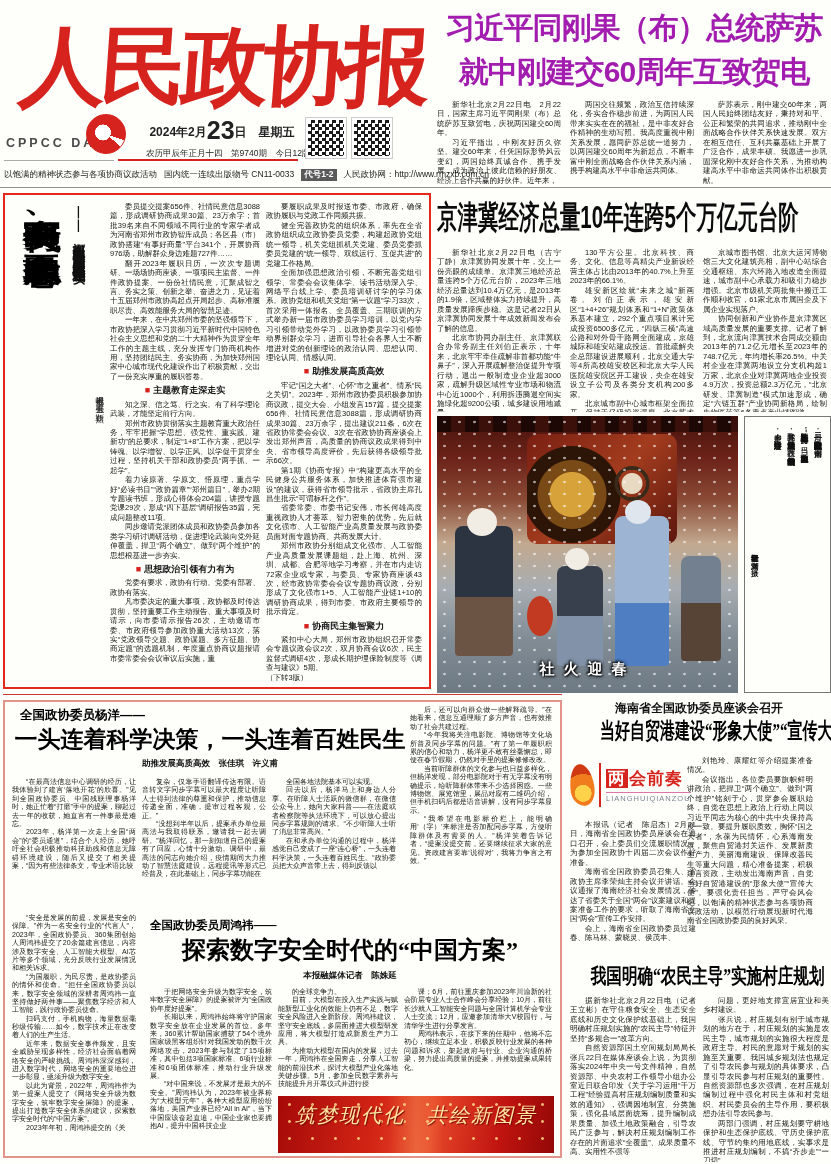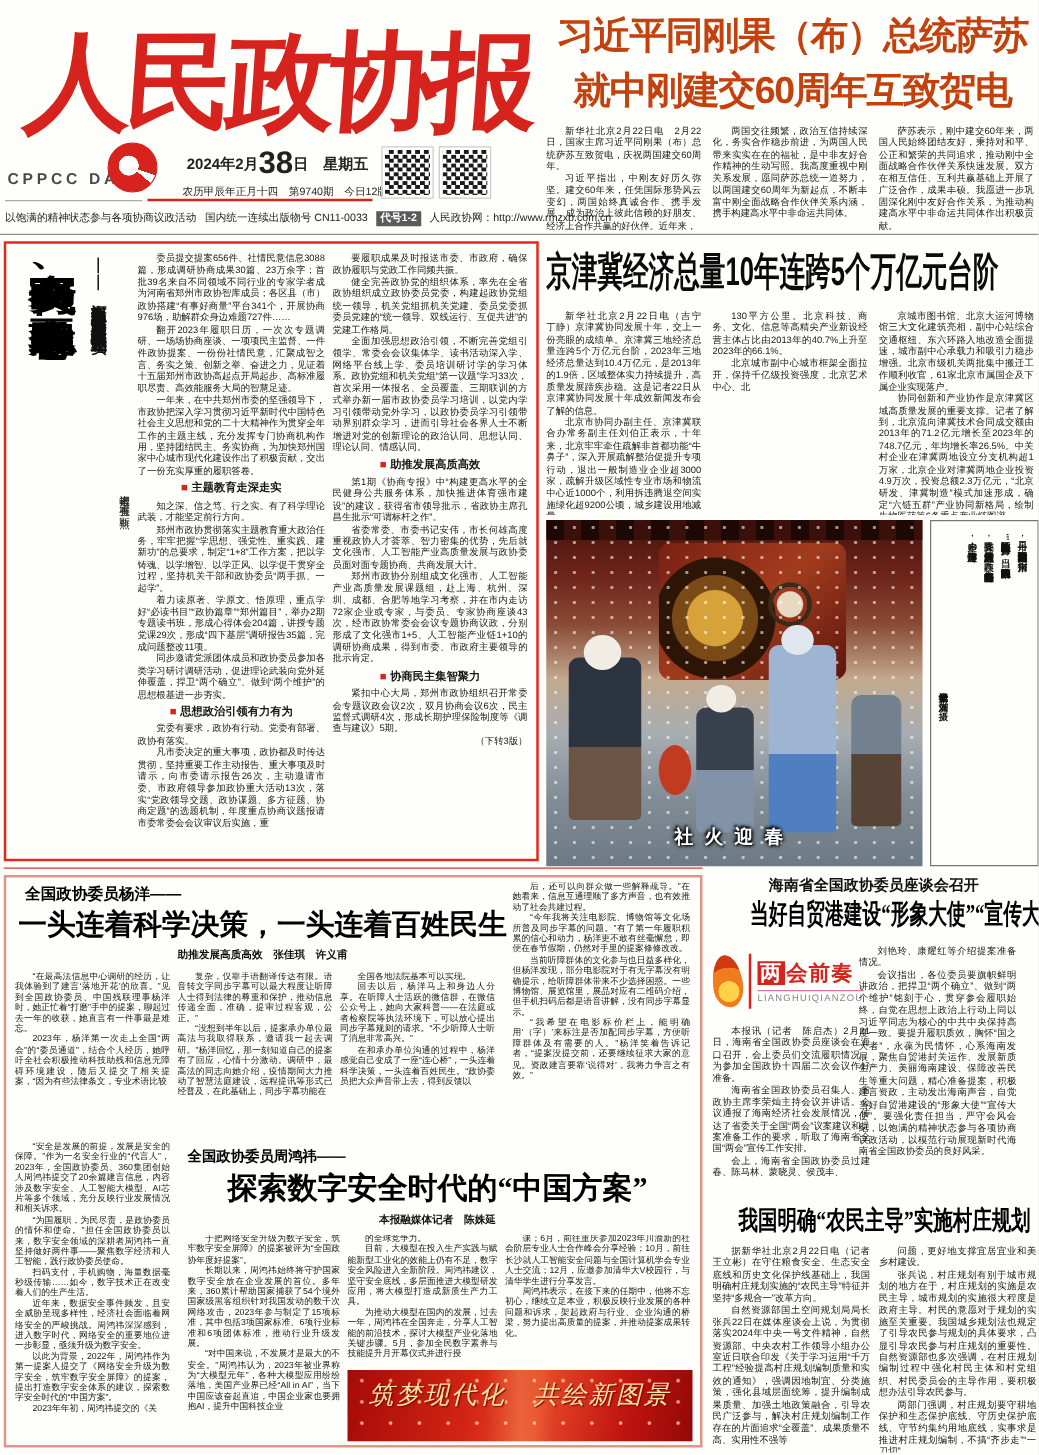--- a/index.html
+++ b/index.html
@@ -22,25 +22,25 @@
   #date-rule-red{left:118px;top:159px;width:180px;height:2px;background:#d7231d;}
   #date-rule-gray{left:4px;top:160px;width:110px;height:1px;background:#aaa;}
   .qr{width:36px;height:36px;border:2px solid #fff;outline:1px solid #ccc;
       background:repeating-conic-gradient(#1a1a1a 0% 25%, #fff 0% 50%);background-size:7px 7px;}
   #qr1{left:306px;top:118px;} #qr2{left:352px;top:118px;}
   #info-row{left:4px;top:169px;width:430px;font-size:8.5px;display:flex;gap:7px;align-items:center;white-space:nowrap;color:#222;}
   #info-row .badge{background:#5a5a5a;color:#fff;padding:0 3px;font-weight:bold;}
   #header-rule{left:0;top:187px;width:831px;height:1px;background:#8f8f8f;}
   
   .bighead{left:437px;width:394px;text-align:center;font-weight:900;font-size:30px;
-     letter-spacing:-1px;white-space:nowrap;color:#c2410c;}
+     letter-spacing:-1px;white-space:nowrap;color:#a21caf;}
   #th1{top:8px;} #th2{top:52px;}
   .col{position:absolute;font-size:7.5px;line-height:1.26;text-align:justify;overflow:hidden;color:#151515;}
   .col .para{margin:0;text-indent:2em;}
-  .col .para.cont{text-align:right;text-indent:0;}
+  .col .para.cont{text-align:left;text-indent:0;}
   .sec{text-align:center;font-weight:bold;font-size:9px;margin:4px 0 3px;text-indent:0;}
   .sec .bullet{color:#d7231d;margin-right:3px;}
   #ts-c1{left:437px;top:100px;width:124px;height:86px;}
   #ts-c2{left:570px;top:100px;width:124px;height:86px;}
   #ts-c3{left:703px;top:100px;width:124px;height:86px;}
   
   #jjj-title{left:437px;top:196px;font-size:32px;font-weight:900;white-space:nowrap;
      transform:scale(0.64,1);transform-origin:0 0;color:#0b0b0b;}
   #jjj-c1{left:437px;top:248px;width:124px;height:164px;}
   #jjj-c2{left:570px;top:248px;width:124px;height:164px;}
@@ -131,21 +131,21 @@
 <body>
 
 <div id="page">
 
   <div class="abs" id="masthead-title">人民政协报</div>
   <div class="abs" id="cppcc">CPPCC DAILY</div>
   <div class="abs" id="logo">
       <div class="ring"></div>
     </div>
   <div class="abs" id="dateblock">
-    <div class="l1"><span>2024年2月</span><span class="day">38</span><span>日</span>　<span>星期五</span></div>
+    <div class="l1"><span>2024年2月</span><span class="day">23</span><span>日</span>　<span>星期五</span></div>
     <div class="l2">农历甲辰年正月十四　第9740期　今日12版</div>
   </div>
   <div class="abs" id="date-rule-red"></div>
   <div class="abs" id="date-rule-gray"></div>
   <div class="abs qr" id="qr1"></div>
   <div class="abs qr" id="qr2"></div>
   <div class="abs" id="info-row">
     <span>以饱满的精神状态参与各项协商议政活动</span>
     <span>国内统一连续出版物号 CN11-0033</span>
     <span class="badge">代号1-2</span>
@@ -166,20 +166,21 @@
       <p class="para">萨苏表示，刚中建交60年来，两国人民始终团结友好，秉持对和平、公正和繁荣的共同追求，推动刚中全面战略合作伙伴关系快速发展。双方在相互信任、互利共赢基础上开展了广泛合作，成果丰硕。我愿进一步巩固深化刚中友好合作关系，为推动构建高水平中非命运共同体作出积极贡献。</p>
     </div>
 
   <div class="abs" id="jjj-title">京津冀经济总量10年连跨5个万亿元台阶</div>
   <div class="col" id="jjj-c1">
       <p class="para">新华社北京2月22日电（吉宁　丁静）京津冀协同发展十年，交上一份亮眼的成绩单。京津冀三地经济总量连跨5个万亿元台阶，2023年三地经济总量达到10.4万亿元，是2013年的1.9倍，区域整体实力持续提升，高质量发展蹄疾步稳。这是记者22日从京津冀协同发展十年成效新闻发布会了解的信息。</p>
       <p class="para">北京市协同办副主任、京津冀联合办常务副主任刘伯正表示，十年来，北京牢牢牵住疏解非首都功能“牛鼻子”，深入开展疏解整治促提升专项行动，退出一般制造业企业超3000家，疏解升级区域性专业市场和物流中心近1000个，利用拆违腾退空间实施绿化超9200公顷，城乡建设用地减量</p>
     </div>
   <div class="col" id="jjj-c2">
       <p class="para">130平方公里。北京科技、商务、文化、信息等高精尖产业新设经营主体占比由2013年的40.7%上升至2023年的66.1%。</p>
+      <p class="para">雄安新区绘就“未来之城”新画卷。刘伯正表示，雄安新区“1+4+26”规划体系和“1+N”政策体系基本建立，292个重点项目累计完成投资6500多亿元，“四纵三横”高速公路和对外骨干路网全面建成，京雄城际和雄安站建成投运。首批疏解央企总部建设进展顺利，北京交通大学等4所高校雄安校区和北京大学人民医院雄安院区开工建设，央企在雄安设立子公司及各类分支机构200多家。</p>
       <p class="para">北京城市副中心城市框架全面拉开，保持千亿级投资强度，北京艺术中心、北</p>
     </div>
   <div class="col" id="jjj-c3">
       <p class="para">京城市图书馆、北京大运河博物馆三大文化建筑亮相，副中心站综合交通枢纽、东六环路入地改造全面提速，城市副中心承载力和吸引力稳步增强。北京市级机关两批集中搬迁工作顺利收官，61家北京市属国企及下属企业实现落户。</p>
       <p class="para">协同创新和产业协作是京津冀区域高质量发展的重要支撑。记者了解到，北京流向津冀技术合同成交额由2013年的71.2亿元增长至2023年的748.7亿元，年均增长率26.5%。中关村企业在津冀两地设立分支机构超1万家，北京企业对津冀两地企业投资4.9万次，投资总额2.3万亿元，“北京研发、津冀制造”模式加速形成，确定“六链五群”产业协同新格局，绘制生物医药等6条重点产业链图谱。</p>
     </div>
 
   <div class="abs" id="photo">
     <div class="eave"></div>
     <div class="mural"></div>
@@ -216,20 +217,21 @@
       <p class="para">同步邀请党派团体成员和政协委员参加各类学习研讨调研活动，促进理论武装向党外延伸覆盖，捍卫“两个确立”、做到“两个维护”的思想根基进一步夯实。</p>
       <div class="sec"><span class="bullet">■</span>思想政治引领有力有为</div>
       <p class="para">党委有要求，政协有行动。党委有部署、政协有落实。</p>
       <p class="para">凡市委决定的重大事项，政协都及时传达贯彻，坚持重要工作主动报告、重大事项及时请示，向市委请示报告26次，主动邀请市委、市政府领导参加政协重大活动13次，落实“党政领导交题、政协谋题、多方征题、协商定题”的选题机制，年度重点协商议题报请市委常委会会议审议后实施，重</p>
     </div>
   <div class="col" id="zz-c2">
       <p class="para">要履职成果及时报送市委、市政府，确保政协履职与党政工作同频共振。</p>
       <p class="para">健全完善政协党的组织体系，率先在全省政协组织成立政协委员党委，构建起政协党组统一领导，机关党组抓机关党建、委员党委抓委员党建的“统一领导、双线运行、互促共进”的党建工作格局。</p>
       <p class="para">全面加强思想政治引领，不断完善党组引领学、常委会会议集体学、读书活动深入学、网络平台线上学、委员培训研讨学的学习体系。政协党组和机关党组“第一议题”学习33次，首次采用一体报名、全员覆盖、三期联训的方式举办新一届市政协委员学习培训，以党内学习引领带动党外学习，以政协委员学习引领带动界别群众学习，进而引导社会各界人士不断增进对党的创新理论的政治认同、思想认同、理论认同、情感认同。</p>
       <div class="sec"><span class="bullet">■</span>助推发展高质高效</div>
+      <p class="para">牢记“国之大者”、心怀“市之重者”、情系“民之关切”。2023年，郑州市政协委员积极参加协商议政，提交大会、小组发言157篇，提交提案656件、社情民意信息3088篇，形成调研协商成果30篇、23万余字，提出建议211条，6次在省政协常委会会议、3次在省政协协商座谈会上发出郑州声音，高质量的协商议政成果得到中央、省市领导高度评价，先后获得各级领导批示66次。</p>
       <p class="para">第1期《协商专报》中“构建更高水平的全民健身公共服务体系，加快推进体育强市建设”的建议，获得省市领导批示，省政协主席孔昌生批示“可谓标杆之作”。</p>
       <p class="para">省委常委、市委书记安伟，市长何雄高度重视政协人才荟萃、智力密集的优势，先后就文化强市、人工智能产业高质量发展与政协委员面对面专题协商、共商发展大计。</p>
       <p class="para">郑州市政协分别组成文化强市、人工智能产业高质量发展课题组，赴上海、杭州、深圳、成都、合肥等地学习考察，并在市内走访72家企业或专家，与委员、专家协商座谈43次，经市政协常委会会议专题协商议政，分别形成了文化强市1+5、人工智能产业链1+10的调研协商成果，得到市委、市政府主要领导的批示肯定。</p>
       <div class="sec"><span class="bullet">■</span>协商民主集智聚力</div>
       <p class="para">紧扣中心大局，郑州市政协组织召开常委会专题议政会议2次，双月协商会议6次，民主监督式调研4次，形成长期护理保险制度等《调查与建议》5期。</p>
       <p class="para cont">（下转3版）</p>
     </div>
   <div class="abs" id="mid-rule"></div>
 
   <div class="abs" id="bl-box"></div>

